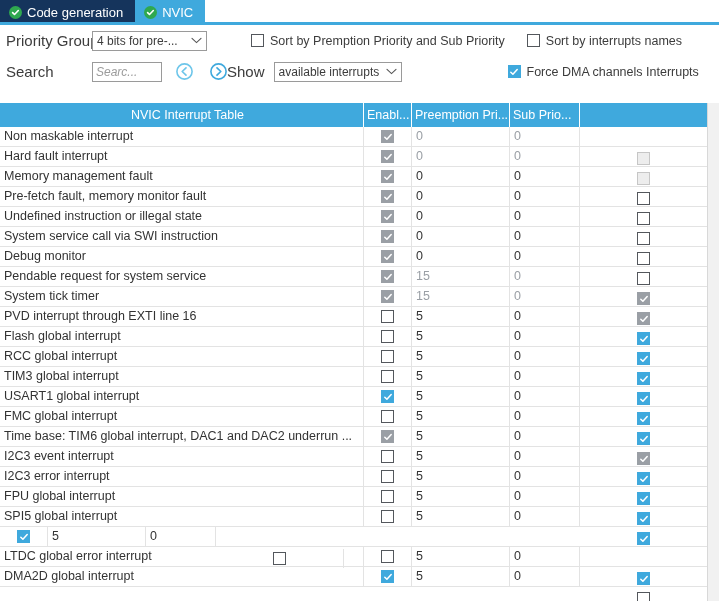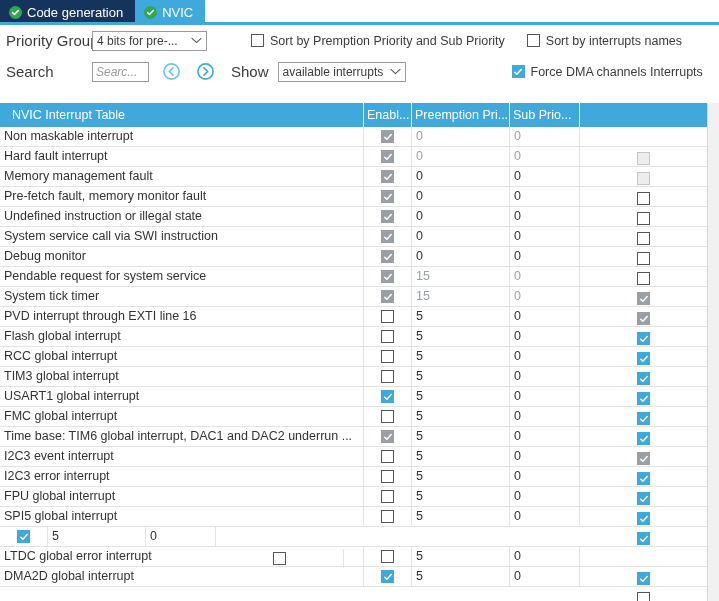--- a/index.html
+++ b/index.html
@@ -193,21 +193,21 @@
   }
   .th {
     height: 24px;
     line-height: 24px;
     box-sizing: border-box;
     overflow: hidden;
     white-space: nowrap;
     border-right: 1px solid #ffffff;
     padding-left: 3px;
   }
-  .th.center { padding-left: 12px; }
+  .th.center { text-align: center; padding-left: 12px; }
 
   .tbody { background:#ffffff; }
   .tr {
     display: flex;
     height: 20px;
     border-bottom: 1px solid #e3e3e3;
     box-sizing: border-box;
     align-items: center;
   }
   .td {
@@ -296,34 +296,34 @@
       <span class="lbl">Sort by Premption Priority and Sub Priority</span>
     </div>
     <div class="cb-row" style="margin-left:22px;">
       <span class="cb unchecked"></span>
       <span class="lbl">Sort by interrupts names</span>
     </div>
   </div>
 
   <div class="toolrow">
     <span class="tl-label" style="width:86px;">Search</span>
-    <input class="textbox" style="width: 57px;" type="text" placeholder="Searc...">
+    <input class="textbox" style="width: 70px;" type="text" placeholder="Searc...">
     <span class="navbtn" style="margin-left:14px;">
       <svg width="17" height="17" viewBox="0 0 17 17">
         <circle cx="8.5" cy="8.5" r="7.6" fill="none" stroke="#6ec6ea" stroke-width="1.6"></circle>
         <path d="M10 4.8 L6.2 8.5 L10 12.2" stroke="#6ec6ea" stroke-width="1.7" fill="none" stroke-linecap="round" stroke-linejoin="round"></path>
       </svg>
     </span>
     <span class="navbtn" style="margin-left:17px;">
       <svg width="17" height="17" viewBox="0 0 17 17">
         <circle cx="8.5" cy="8.5" r="7.6" fill="none" stroke="#3fa9dd" stroke-width="1.6"></circle>
         <path d="M7 4.8 L10.8 8.5 L7 12.2" stroke="#3fa9dd" stroke-width="1.7" fill="none" stroke-linecap="round" stroke-linejoin="round"></path>
       </svg>
     </span>
-    <span class="tl-label" style="margin-left:17px;">Show</span>
+    <span class="tl-label" style="margin-left:0;">Show</span>
     <div class="combo" style="width:128px; margin-left:9px;">
       <span>available interrupts</span>
       <span class="caret">
         <svg width="11" height="7" viewBox="0 0 11 7">
             <path d="M1 1.4 L5.5 5.6 L10 1.4" stroke="#555" stroke-width="1.1" fill="none" stroke-linecap="round"></path>
           </svg>
       </span>
     </div>
     <div class="cb-row" style="margin-left:106px;">
       <span class="cb checked">

